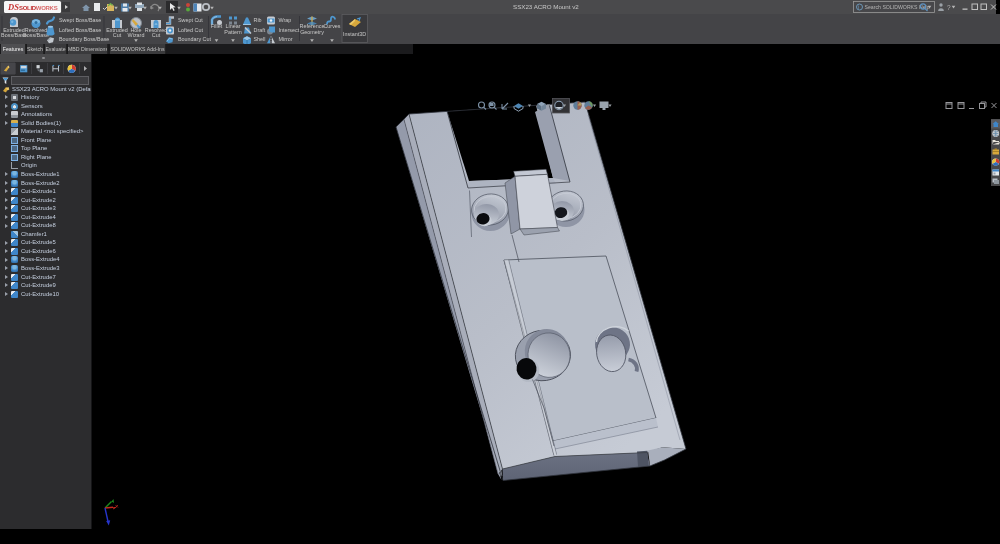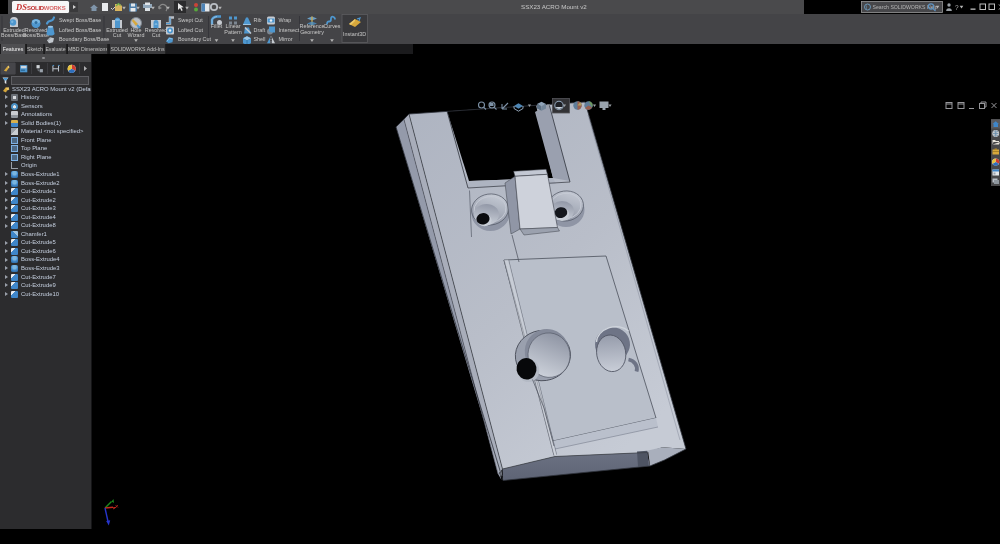--- a/index.html
+++ b/index.html
@@ -1,17 +1,17 @@
 <!DOCTYPE html>
 <html><head><meta charset="utf-8">
 <style>
 *{margin:0;padding:0;box-sizing:border-box}
 html,body{width:1000px;height:544px;background:#000;overflow:hidden;font-family:"Liberation Sans",sans-serif;}
 .ab{position:absolute}
-#titlebar{left:8px;top:0;width:796px;height:14px;background:#4a4a4c}
+#titlebar{left:0;top:0;width:996px;height:14px;background:#4a4a4c}
 #ribbon{left:0;top:14px;width:1000px;height:30px;background:#444447}
 #tabrow{left:0;top:44px;width:413px;height:10px;background:#1b1b1d}
 .tab{position:absolute;top:0;height:10px;background:#3a3a3c;color:#c2c2c2;font-size:5.2px;line-height:10px;text-align:center;border-right:1px solid #222;white-space:nowrap;overflow:hidden}
 .tab.act{background:#4f4f52;color:#f2f2f2}
 #panel{left:0;top:54px;width:92px;height:475px;background:#2c2c2e;border-right:1px solid #151517}
 .trow{position:absolute;left:0;width:91px;height:8.6px;color:#c6d0e0;font-size:5.9px;line-height:8.6px;white-space:nowrap;overflow:hidden}
 .trow .ar{position:absolute;left:4.5px;top:2.3px;width:0;height:0;border-left:3px solid #9aa0aa;border-top:2px solid transparent;border-bottom:2px solid transparent}
 .trow .lb{position:absolute;left:21px;top:0}
 .trow .ic{position:absolute;left:11px;top:1px;width:7px;height:7px}
 svg{display:block}

